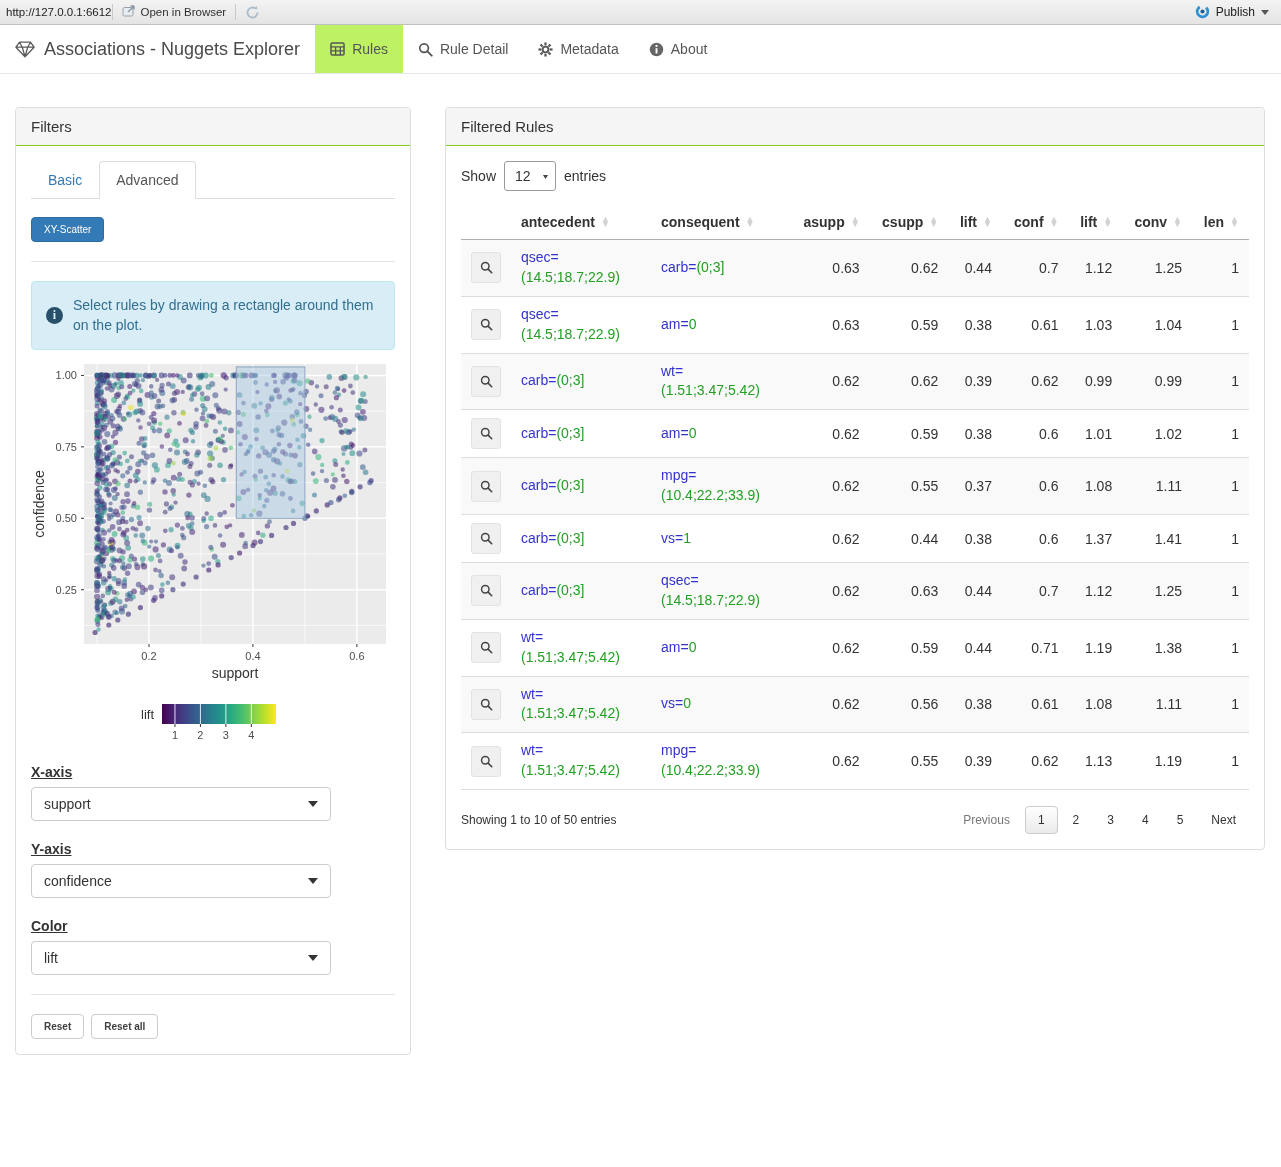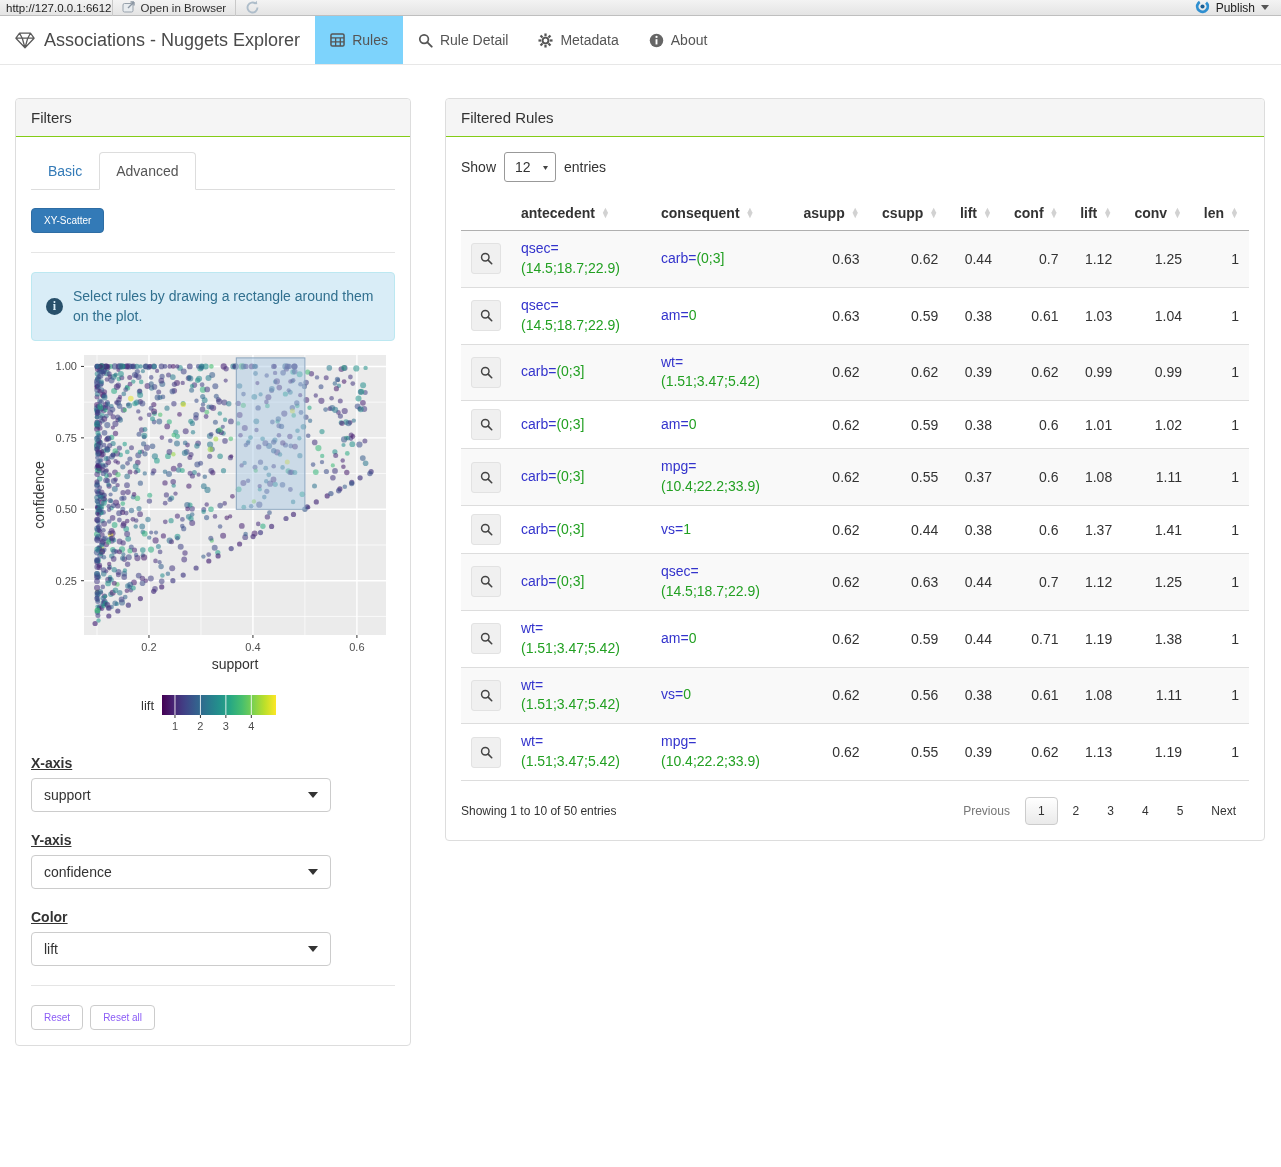--- a/index.html
+++ b/index.html
@@ -1,51 +1,51 @@
 <!DOCTYPE html>
 <html><head>
 <meta charset="utf-8">
 <style>
   * { box-sizing: border-box; margin: 0; padding: 0; }
   html,body { background:#fff; }
   body { font-family:"Liberation Sans", sans-serif; color:#333; }
   #app { position:relative; width:1281px; height:1167px; background:#fff; overflow:hidden; }
 
   
-  .viewer-bar { height:16px; background:linear-gradient(#f3f3f3,#e4e4e4); border-bottom:1px solid #bfbfbf;
+  .viewer-bar { height:25px; background:linear-gradient(#f3f3f3,#e4e4e4); border-bottom:1px solid #bfbfbf;
     display:flex; align-items:center; font-size:11.5px; color:#303030; padding:0 6px; }
   .vb-item { display:flex; align-items:center; gap:5px; padding:0 9px; height:100%; }
   .vb-sep { width:1px; height:16px; background:#c9c9c9; }
   .vb-right { margin-left:auto; display:flex; align-items:center; gap:6px; padding-right:6px; }
   .vb-url { font-size:11.5px; color:#222; }
   .caret-down { width:0; height:0; border-left:4px solid transparent; border-right:4px solid transparent; border-top:5px solid #555; display:inline-block; }
 
   
   .navbar { height:49px; background:#fff; border-bottom:1px solid #e7e7e7; display:flex; align-items:stretch; }
   .brand { display:flex; align-items:center; gap:9px; padding:0 15px; font-size:18px; color:#4a4a4a; }
   .nav-tabs-top { display:flex; align-items:stretch; }
   .nav-tab { display:flex; align-items:center; gap:7px; padding:0 15px; font-size:14px; color:#555; cursor:pointer; }
-  .nav-tab.active { background:#7dd3fc; }
+  .nav-tab.active { background:#bef264; }
 
   
   .content { display:flex; align-items:flex-start; padding:33px 16px 0 15px; }
   .panel { border:1px solid #ddd; border-radius:4px; background:#fff; }
   .panel-heading { background:#f5f5f5; border-bottom:1px solid #84cc16; border-radius:4px 4px 0 0; padding:10px 15px; font-size:15px; color:#333; }
   .panel-body { padding:15px; }
   .panel-filters { width:396px; flex:0 0 396px; }
   .panel-rules { flex:1; margin-left:34px; }
 
   
   .bs-tabs { display:flex; border-bottom:1px solid #ddd; margin-bottom:18px; }
   .bs-tab { padding:10px 16px; font-size:14px; cursor:pointer; margin-bottom:-1px; border:1px solid transparent; border-radius:4px 4px 0 0; }
   .bs-tab.inactive { color:#337ab7; }
   .bs-tab.active { color:#555; background:#fff; border-color:#ddd #ddd #fff #ddd; }
   .btn { display:inline-block; font-size:10px; padding:6px 12px; border-radius:4px; border:1px solid transparent; cursor:pointer; background:#fff; }
   .btn-primary { background:#337ab7; border-color:#2e6da4; color:#fff; }
-  .btn-default { background:#fff; border-color:#ccc; color:#8b5cf6; }
+  .btn-default { background:#fff; border-color:#ccc; color:#404040;font-weight:bold; }
   hr.divider { border:none; border-top:1px solid #e5e5e5; margin:19px 0; }
   .alert-info { background:#d9edf7; border:1px solid #bce8f1; color:#31708f; border-radius:4px; padding:13px 14px; font-size:14px; line-height:1.45;
     display:flex; gap:10px; align-items:center; }
   .info-badge { flex:0 0 17px; width:17px; height:17px; border-radius:50%; background:#28506b; color:#d9edf7; font-size:12px; font-weight:bold;
     display:flex; align-items:center; justify-content:center; font-family:"Liberation Serif", serif; }
   .plot-wrap { margin:6px 0 4px 0; width:360px; }
   .legend-row { display:flex; justify-content:center; margin-top:8px; }
   .form-group { margin-top:20px; }
   .control-label { font-weight:bold; font-size:14px; margin-bottom:7px; display:block; color:#333;text-decoration:underline; }
   .select-box { width:300px; height:34px; border:1px solid #ccc; border-radius:4px; background:#fff; display:flex; align-items:center;

